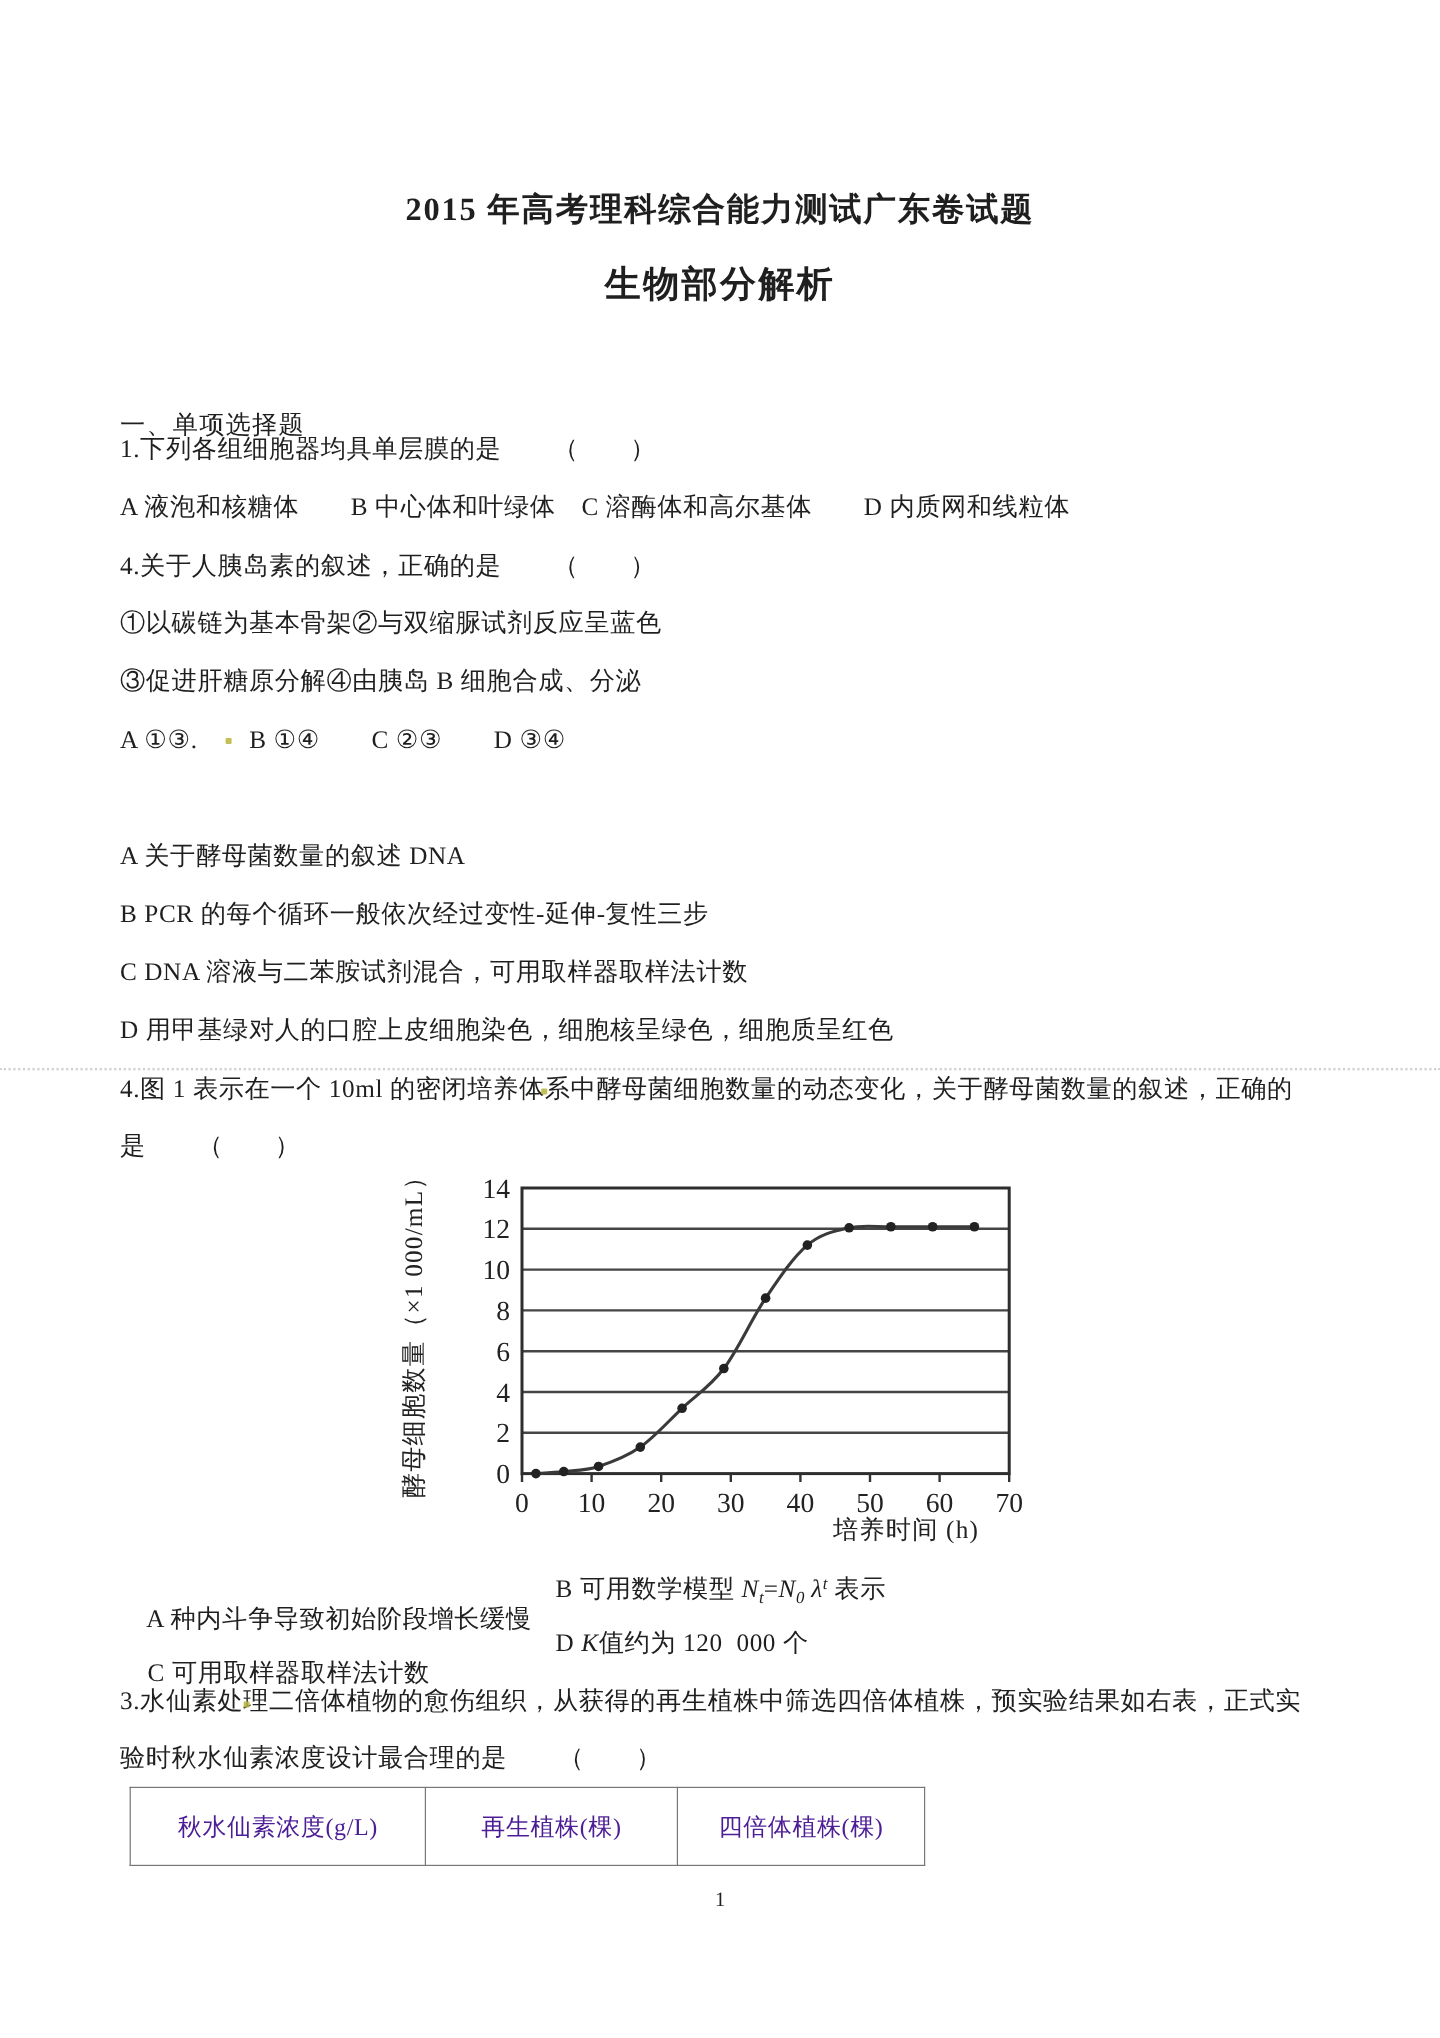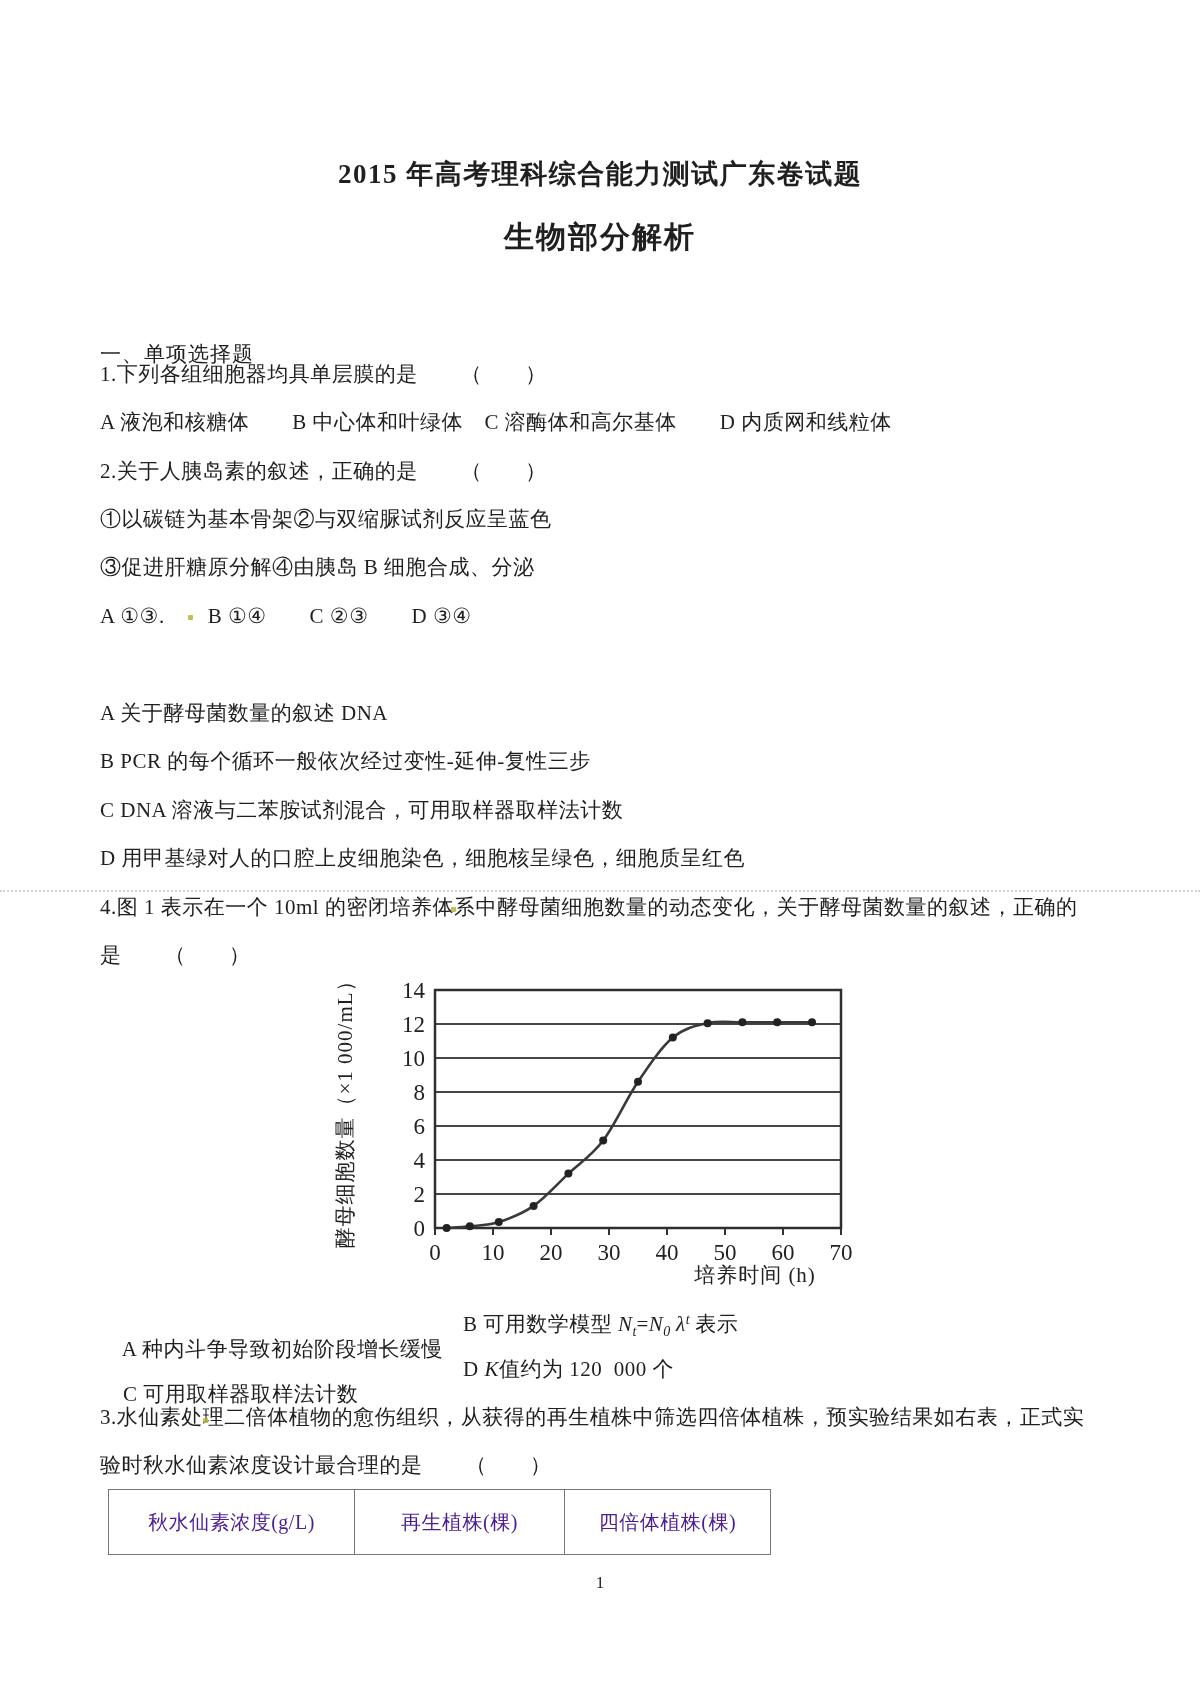--- a/index.html
+++ b/index.html
@@ -35,21 +35,21 @@
 <div class="page">
 
   <div class="doc-title">2015 年高考理科综合能力测试广东卷试题</div>
   <div class="doc-subtitle">生物部分解析</div>
 
   <div class="section-heading">一、单项选择题</div>
 
   <div class="line" style="top:360px">1.下列各组细胞器均具单层膜的是　　（　　）</div>
   <div class="line" style="top:408px">A 液泡和核糖体　　B 中心体和叶绿体　C 溶酶体和高尔基体　　D 内质网和线粒体</div>
 
-  <div class="line" style="top:457px">2.关于人胰岛素的叙述，正确的是　　（　　）</div>
+  <div class="line" style="top:457px">4.关于人胰岛素的叙述，正确的是　　（　　）</div>
   <div class="line" style="top:505px">①以碳链为基本骨架②与双缩脲试剂反应呈蓝色</div>
   <div class="line" style="top:553px">③促进肝糖原分解④由胰岛 B 细胞合成、分泌</div>
   <div class="line" style="top:602px">A ①③.　　B ①④　　C ②③　　D ③④</div>
 
   <div class="line" style="top:699px">A 关于酵母菌数量的叙述 DNA</div>
   <div class="line" style="top:747px">B PCR 的每个循环一般依次经过变性-延伸-复性三步</div>
   <div class="line" style="top:796px">C DNA 溶液与二苯胺试剂混合，可用取样器取样法计数</div>
   <div class="line" style="top:844px">D 用甲基绿对人的口腔上皮细胞染色，细胞核呈绿色，细胞质呈红色</div>
 
   <div class="dotted-separator"></div>

